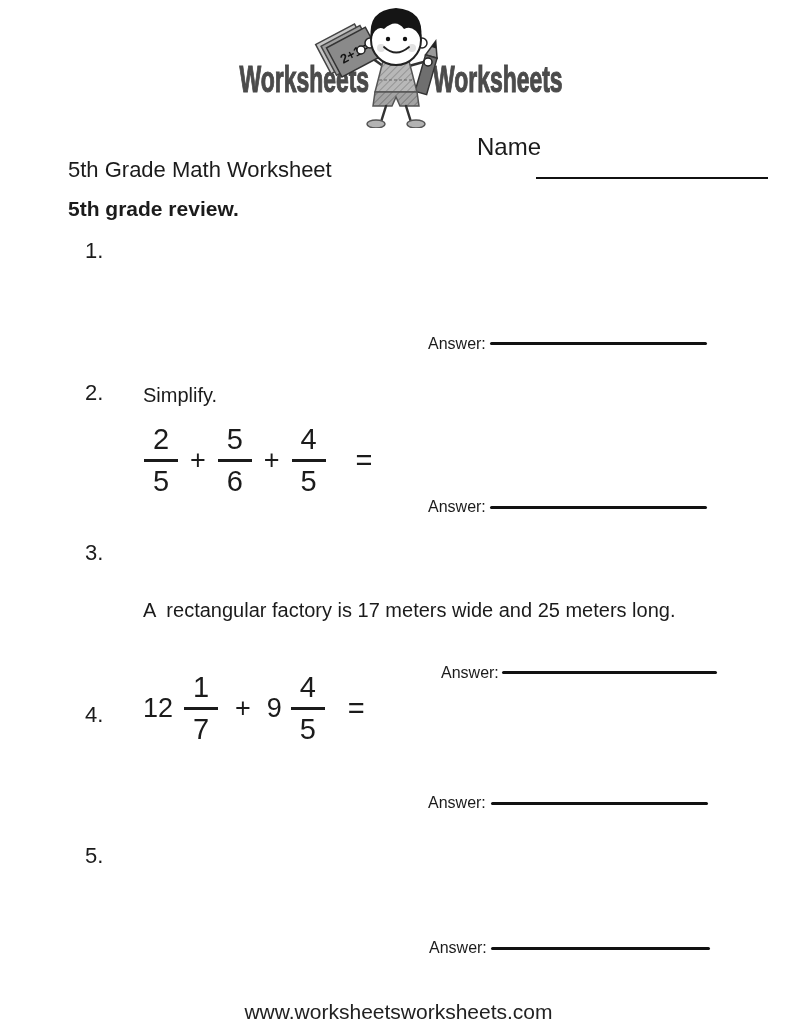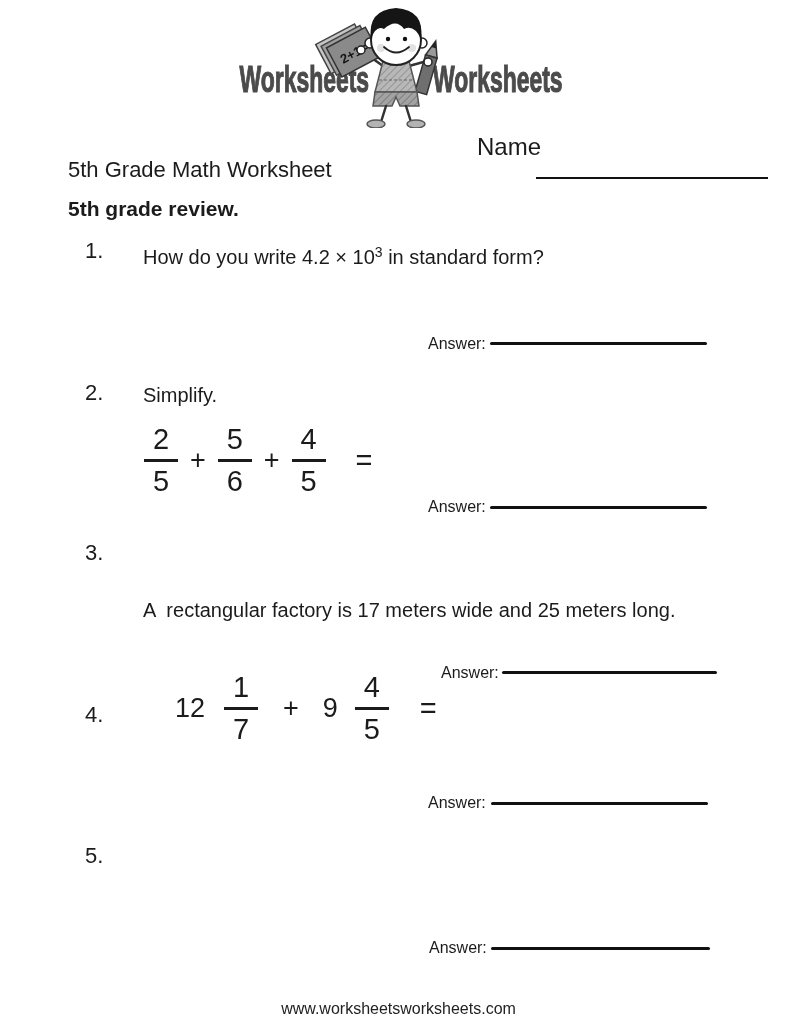--- a/index.html
+++ b/index.html
@@ -37,21 +37,21 @@
   
   .expr{position:absolute;display:flex;align-items:center;gap:11px;font-size:29px;}
   .frac{display:inline-flex;flex-direction:column;align-items:center;width:36px;}
   .fnum,.fden{font-size:29px;line-height:31px;}
   .fbar{width:34px;height:2.5px;background:#1b1b1b;margin:4px 0;}
   .op{font-size:27px;}
   .eq{font-size:29px;margin-left:18px;}
   .whole{font-size:29px;}
 
   
-  .footer{left:0;top:1000px;width:797px;text-align:center;font-size:16px;color:#222;}
+  .footer{left:0;top:1000px;width:797px;text-align:center;font-size:21px;color:#222;}
 </style>
 </head>
 <body>
 
 <div class="page">
 
   <div class="logo-text logo-left">Worksheets</div>
   <div class="logo-text logo-right">Worksheets</div>
 
   <svg class="mascot" width="150" height="126" viewBox="0 0 150 126">
@@ -104,21 +104,20 @@
     <circle cx="100" cy="46" r="4" fill="#e2e2e2"></circle>
     <path d="M72,45 Q84,56 97,45" fill="none" stroke="#222" stroke-width="1.8" stroke-linecap="round"></path>
   </svg>
 
   <div class="abs title">5th Grade Math Worksheet</div>
   <div class="abs name-label">Name</div>
   <div class="abs name-line"></div>
   <div class="abs subtitle">5th grade review.</div>
 
   <div class="abs qnum" style="left:85px;top:237px;">1.</div>
-  <div class="abs qtext" style="left:143px;top:238px;"><span>How do you write 4.2 × 10</span><span class="sup">3</span><span> in standard form?</span></div>
 
   <div class="abs ans-label" style="left:428px;top:334px;">Answer:</div>
   <div class="abs ans-line" style="left:490px;top:342px;width:217px;"></div>
 
   <div class="abs qnum" style="left:85px;top:379px;">2.</div>
   <div class="abs qtext" style="left:143px;top:381px;">Simplify.</div>
 
   <div class="expr" style="left:143px;top:424px;">
     <span class="frac">
       <span class="fnum">2</span>
@@ -145,21 +144,21 @@
 
   <div class="abs qnum" style="left:85px;top:539px;">3.</div>
   <div class="abs qtext" style="left:143px;top:540px;">
     <div>A  rectangular factory is 17 meters wide and 25 meters long.</div>
   </div>
 
   <div class="abs ans-label" style="left:441px;top:663px;">Answer:</div>
   <div class="abs ans-line" style="left:502px;top:671px;width:215px;"></div>
 
   <div class="abs qnum" style="left:85px;top:701px;">4.</div>
-  <div class="expr" style="left:143px;top:672px;gap:24px;margin-left:32px;">
+  <div class="expr" style="left:143px;top:672px;gap:16px;">
     <span class="whole" style="font-size:27px;">12</span>
     <span class="frac" style="margin-left:-6px;">
       <span class="fnum">1</span>
       <span class="fbar"></span>
       <span class="fden">7</span>
     </span>
     <span class="op">+</span>
     <span class="whole" style="font-size:27px;">9</span>
     <span class="frac" style="margin-left:-8px;">
       <span class="fnum">4</span>

